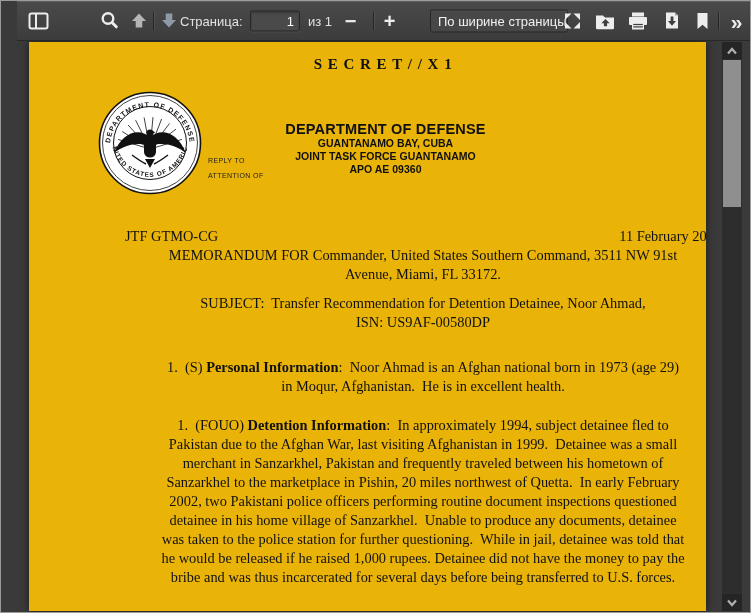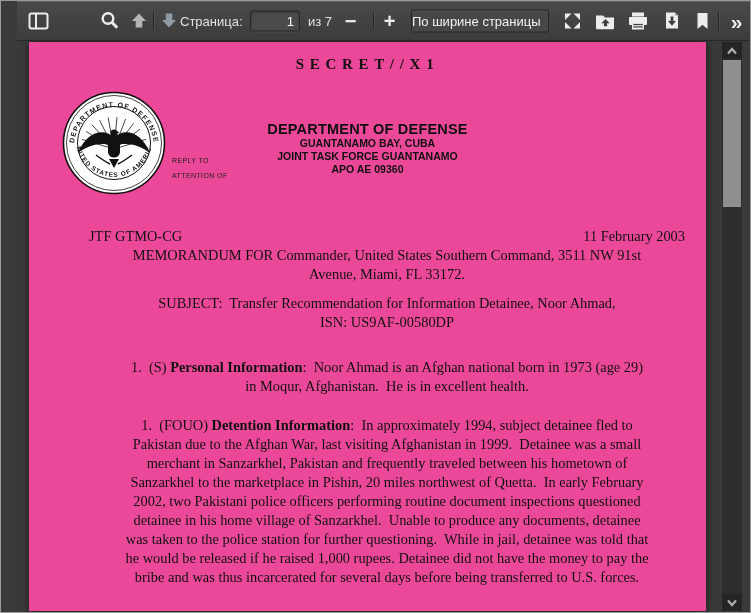--- a/index.html
+++ b/index.html
@@ -35,22 +35,22 @@
     background: #4a4a4a; border: 1px solid #272727;
     box-shadow: inset 0 1px 2px rgba(0,0,0,0.35), 0 1px 0 rgba(255,255,255,0.08);
     color: #fff; font-size: 13px; text-align: right; padding-right: 5px;
     border-radius: 2px;
   }
   .zoom-select {
     position: relative;
     width: 138px; height: 23px; line-height: 21px;
     background: #474747; border: 1px solid #272727; border-radius: 2px;
     box-shadow: inset 0 1px 0 rgba(255,255,255,0.08);
-    color: #f1f1f1; font-size: 13px; cursor: pointer;
-    white-space: nowrap; overflow: hidden;
+    color: #f1f1f1; font-size: 13px; padding-left: 7px; cursor: pointer;
+    white-space: nowrap; overflow: hidden; margin-left: 19px;
   }
   .more-glyph { color: #ededed; font-size: 21px; font-weight: bold; line-height: 1; }
 
   
   .scrollbar {
     position: absolute; right: 8px; top: 41px; bottom: 1px; width: 20px;
     background: #2d2d2d; z-index: 4;
   }
   .sb-btn {
     position: absolute; left: 0; width: 20px; height: 17px;
@@ -59,25 +59,26 @@
   }
   .sb-up { top: 0; } .sb-down { bottom: 0; }
   .sb-thumb {
     position: absolute; left: 1px; top: 18px; width: 18px; height: 147px;
     background: #8f8f8f; cursor: pointer;
   }
 
   
   .page {
     position: absolute; left: 28px; top: 41px; width: 677px; bottom: 1px;
-    background: #ec4899;
+    background: #eab308;
     box-shadow: 0 0 8px rgba(0,0,0,0.55);
     color: #111;
     font-family: "Liberation Serif", serif;
     overflow: hidden;
+    padding-left: 36px;
   }
   .classification {
     margin-top: 14px; text-align: center;
     font-weight: bold; font-size: 15px; letter-spacing: 0.38em;
   }
   .letterhead-row { position: relative; height: 108px; margin-top: 18px; }
   .seal { position: absolute; left: 33px; top: 0; width: 104px; height: 104px; }
   .reply-to {
     position: absolute; left: 143px; top: 62px;
     font-family: "Liberation Sans", sans-serif;
@@ -134,21 +135,21 @@
     <button class="tb-item tb-btn" style="left:138px">
       <svg width="18" height="18" viewBox="0 0 18 18">
         <path d="M9 16 L2 8.5 H5.7 V2 H12.3 V8.5 H16 Z" fill="#8e9aa6"></path>
       </svg>
     </button>
 
     <span class="tb-item tb-label" style="left:163px">Страница:</span>
 
     <input class="tb-item page-input" style="left: 233px;" value="1">
 
-    <span class="tb-item tb-label" style="left:291px">из 7</span>
+    <span class="tb-item tb-label" style="left:291px">из 1</span>
 
     <button class="tb-item tb-btn" style="left:320px">
       <span class="tb-glyph">−</span>
     </button>
 
     <div class="tb-item tb-sep" style="left:356px"></div>
 
     <button class="tb-item tb-btn" style="left:359px">
       <span class="tb-glyph">+</span>
     </button>
@@ -261,21 +262,21 @@
 
     <div class="body-text">
       <div class="office-row">
         <span>JTF GTMO-CG</span>
         <span>11 February 2003</span>
       </div>
 
       <div class="memo pre">MEMORANDUM FOR Commander, United States Southern Command, 3511 NW 91st
 Avenue, Miami, FL 33172.</div>
 
-      <div class="subject pre">SUBJECT:  Transfer Recommendation for Information Detainee, Noor Ahmad,
+      <div class="subject pre">SUBJECT:  Transfer Recommendation for Detention Detainee, Noor Ahmad,
 ISN: US9AF-00580DP</div>
 
       <div class="para1 pre"><span>1.  (S) </span><b>Personal Information</b><span>:  Noor Ahmad is an Afghan national born in 1973 (age 29)
 in Moqur, Afghanistan.  He is in excellent health.</span></div>
 
       <div class="para2 pre"><span>1.  (FOUO) </span><b>Detention Information</b><span>:  In approximately 1994, subject detainee fled to
 Pakistan due to the Afghan War, last visiting Afghanistan in 1999.  Detainee was a small
 merchant in Sanzarkhel, Pakistan and frequently traveled between his hometown of
 Sanzarkhel to the marketplace in Pishin, 20 miles northwest of Quetta.  In early February
 2002, two Pakistani police officers performing routine document inspections questioned

